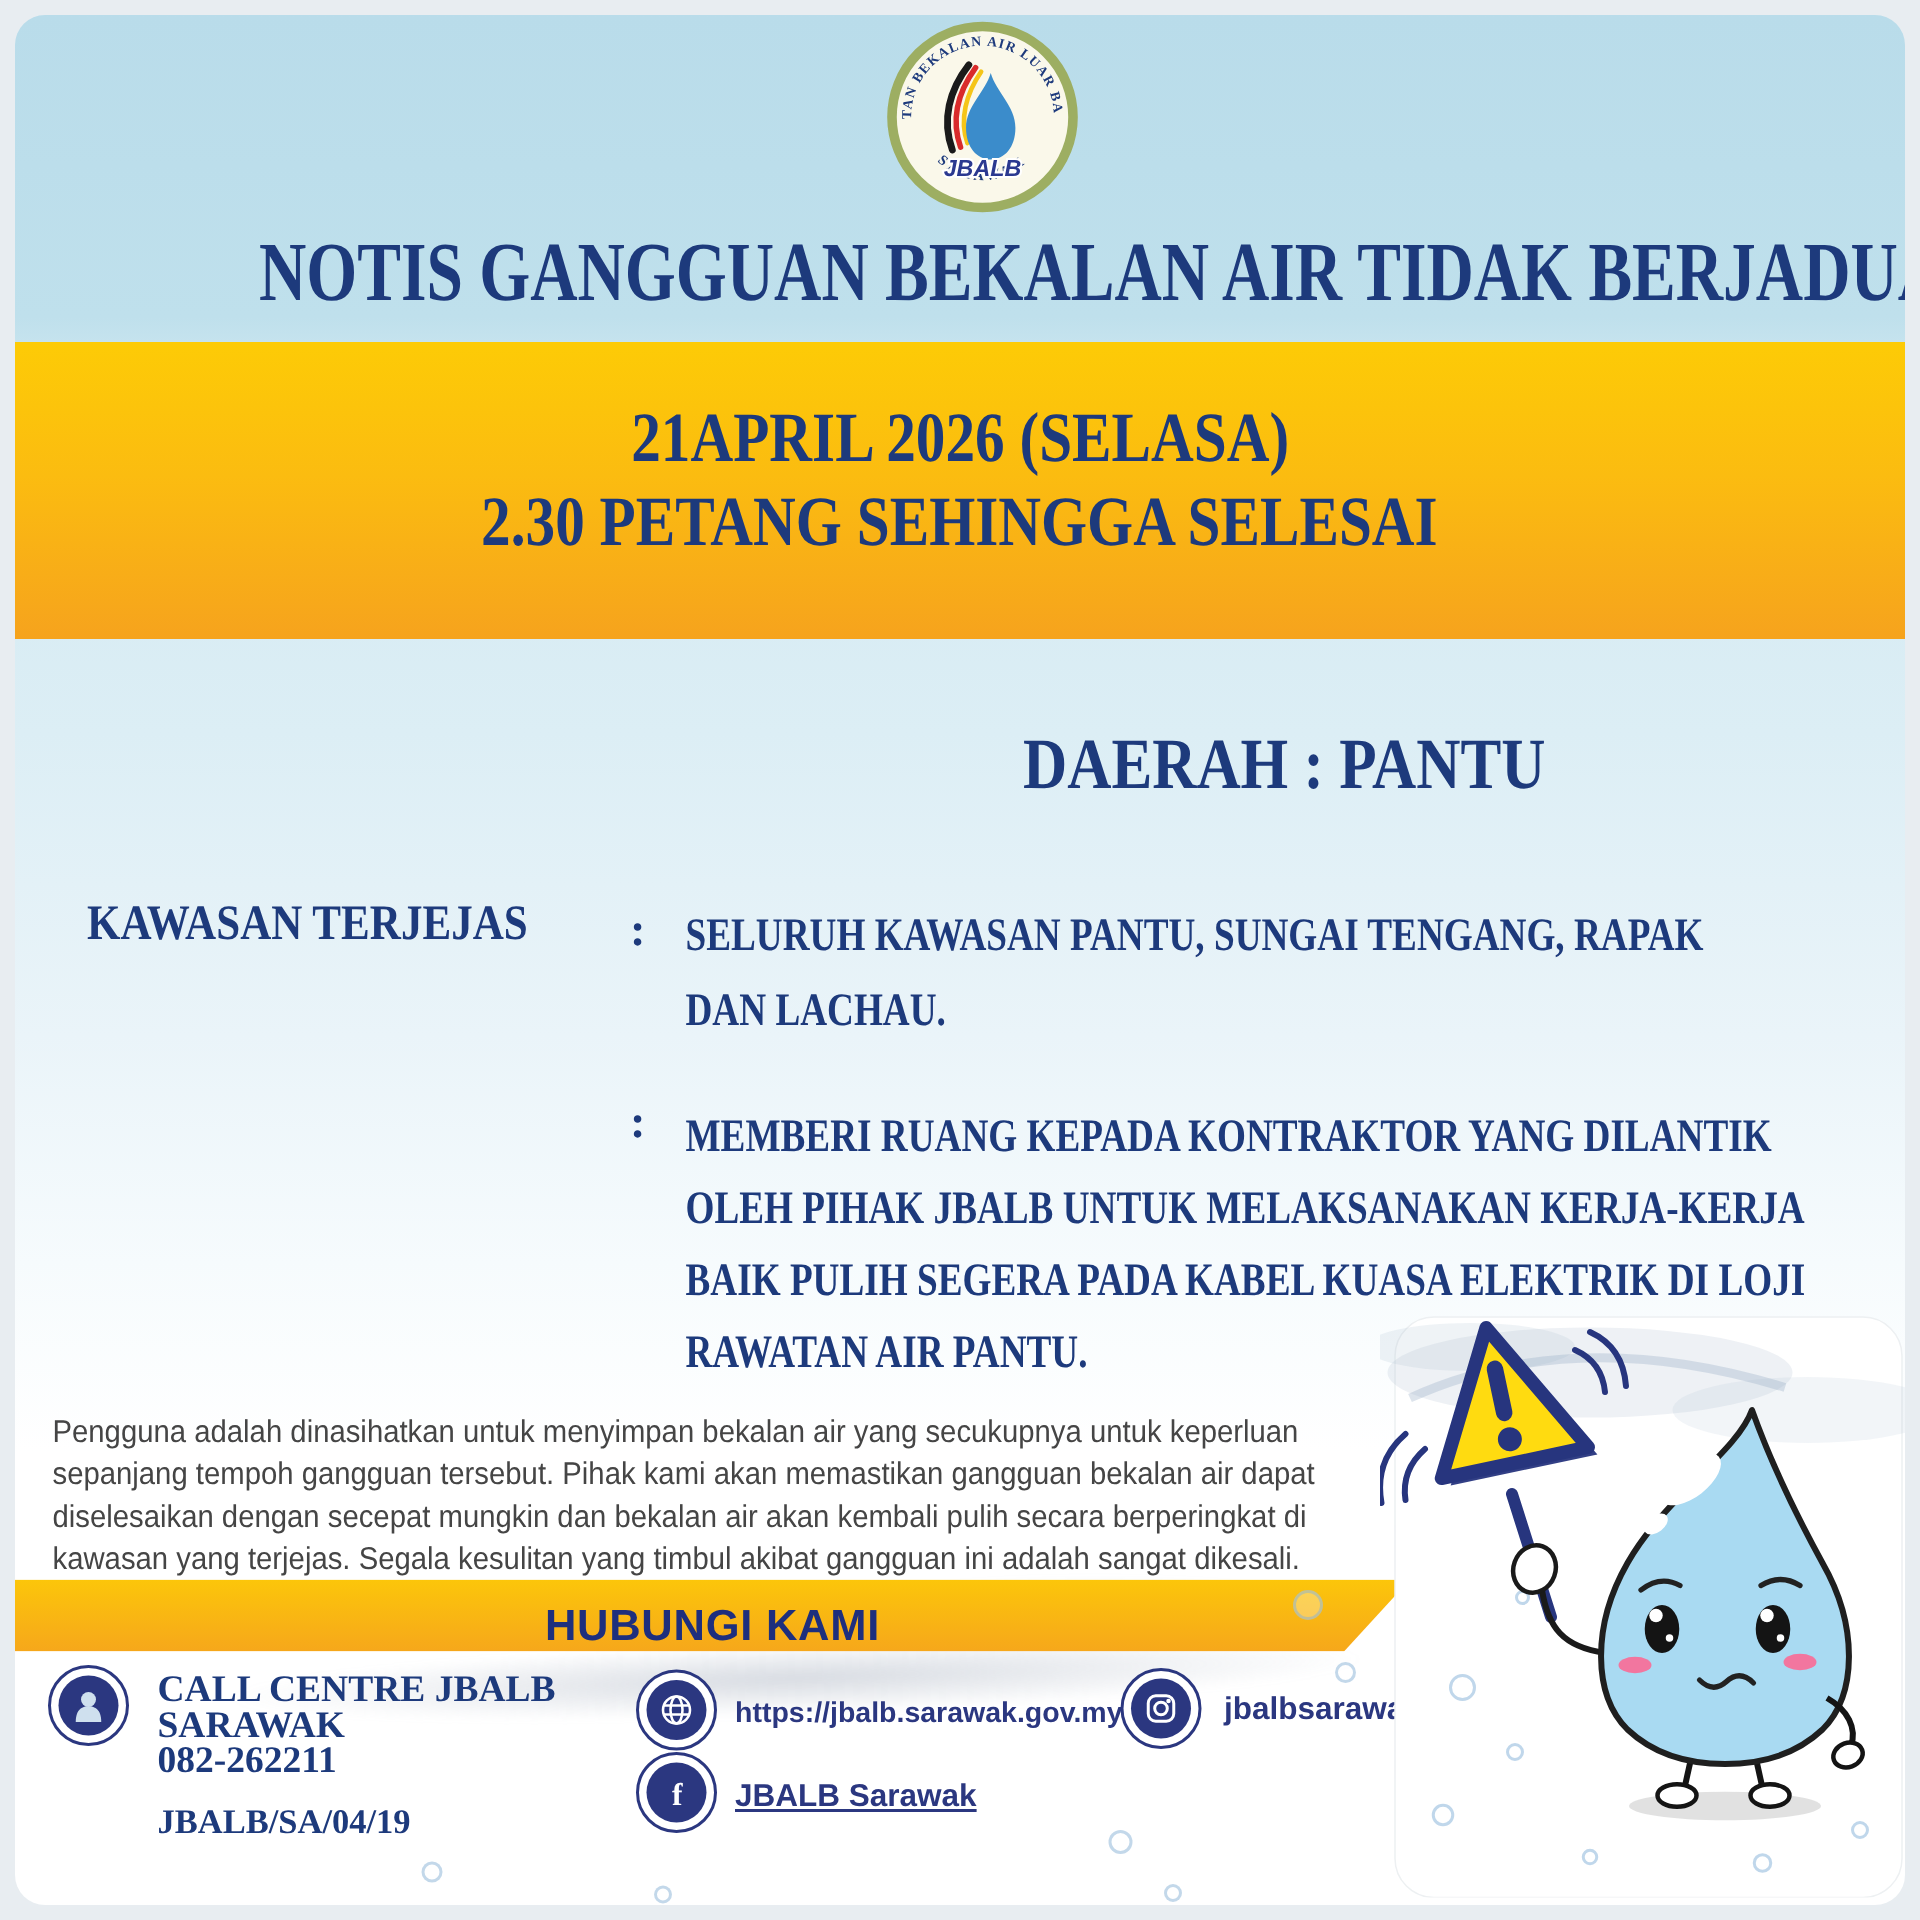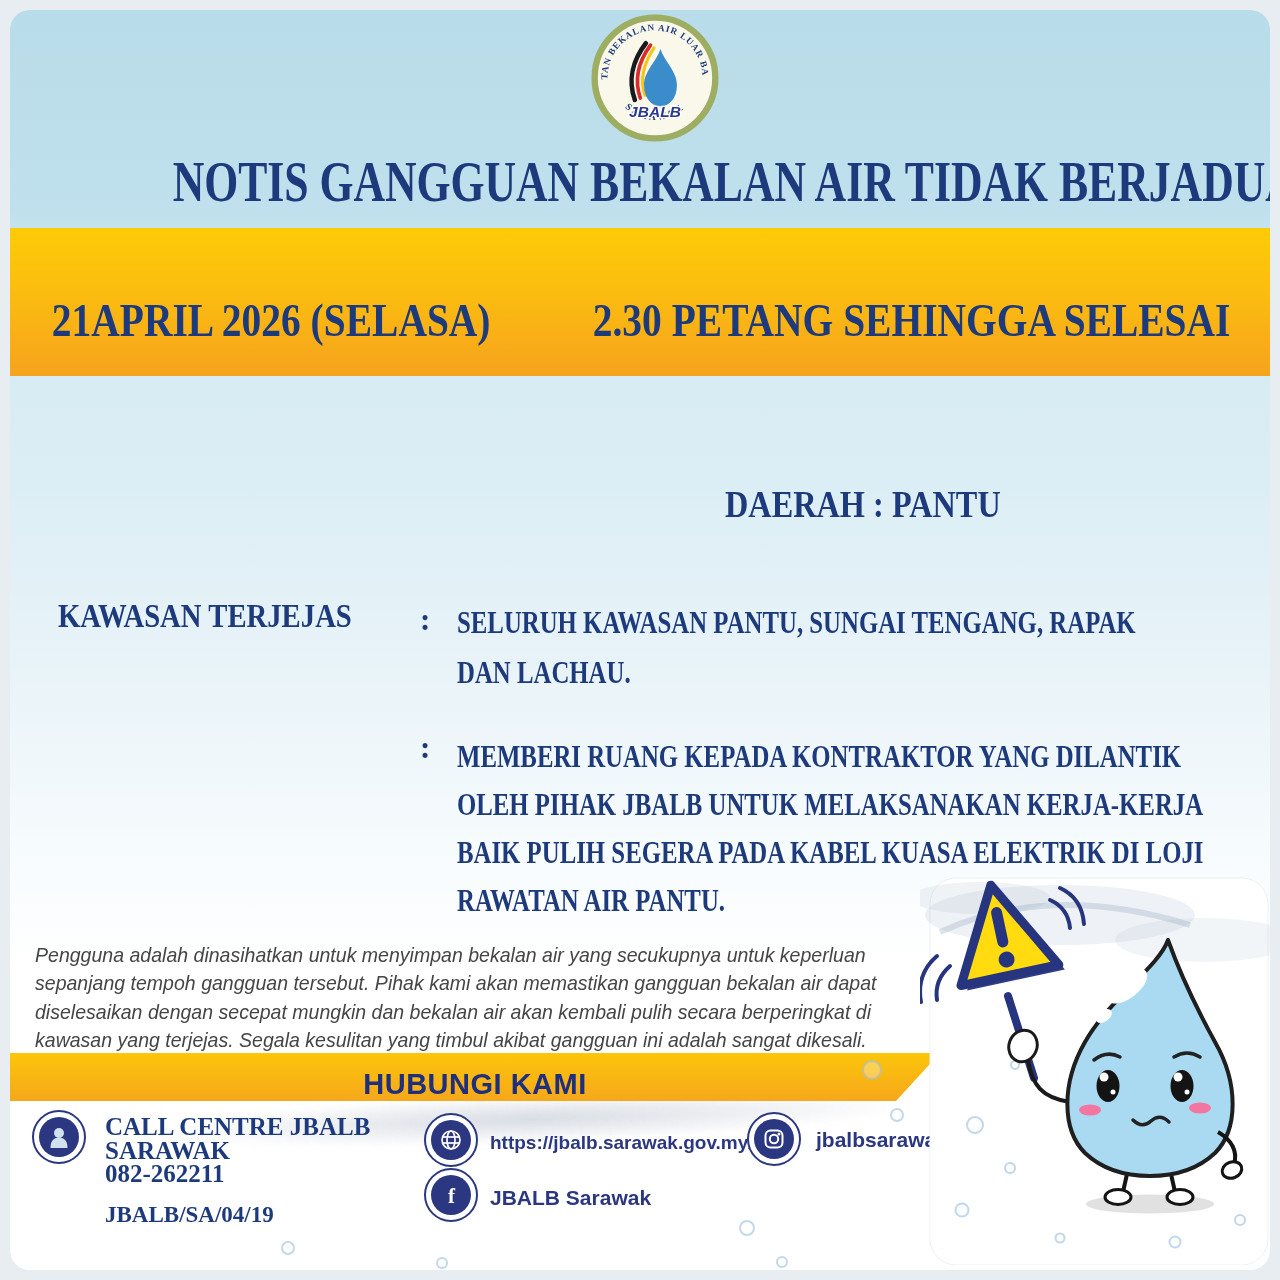--- a/index.html
+++ b/index.html
@@ -9,58 +9,58 @@
          background:linear-gradient(180deg,#b9dcea 0%,#bfe0ec 16%,#d2e9f2 20%,#dceef5 38%,
                     #eaf4f9 54%,#f6fbfd 66%,#ffffff 76%,#ffffff 100%);}
   .ser{font-family:"Liberation Serif",serif;font-weight:bold;color:#1d3a7c;}
   .sx{display:inline-block;white-space:nowrap;}
   .abs{position:absolute;}
   .ctr{left:0;right:0;text-align:center;}
 
   .title{top:142px;font-size:56px;line-height:60px;}
   .title .sx{transform:scaleX(.78);transform-origin:center;}
 
-  .band{top:218px;left:0;width:100%;height:148px;
+  .band{top:218px;left:0;width:100%;height:198px;
         background:linear-gradient(180deg,#fdcb06 0%,#fbbc10 45%,#f6a31d 100%);
-        display:flex;flex-direction:row;align-items:center;padding-top:36px;box-sizing:border-box;}
+        display:flex;flex-direction:column;align-items:center;padding-top:36px;box-sizing:border-box;}
   .band .ln{font-size:47px;line-height:56px;color:#1d3a7c;}
   .band .sx{transform:scaleX(.84);transform-origin:center;}
 
   .bahagian{top:464px;left:70px;font-size:38px;}
-  .daerah{top:472px;left:672px;font-size:38px;margin-left:43px;}
+  .daerah{top:472px;left:672px;font-size:48px;}
   .bahagian .sx,.daerah .sx{transform:scaleX(.85);transform-origin:left center;}
 
   .rowlabel{left:48px;font-size:33px;}
   .rowlabel .sx{transform:scaleX(.87);transform-origin:left center;}
   .colon{left:410px;font-size:31px;}
   .rowvalue{left:447px;font-size:31px;}
   .rowvalue div{line-height:48px;}
   .rowvalue .sx{transform:scaleX(.80);transform-origin:left center;}
   .kaw-val div{line-height:50px;}
 
-  .advisory{top:931px;left:25px;color:#454545;font-style:italic;font-size:21px;}
+  .advisory{top:931px;left:25px;color:#454545;font-size:21px;}
   .advisory div{line-height:28.4px;white-space:nowrap;transform:scaleX(.93);transform-origin:left center;}
 
   .contactbar{top:1043px;left:0;width:930px;height:48px;
               background:linear-gradient(180deg,#fcc60a,#f6a71b);
               clip-path:polygon(0 0,100% 0,calc(100% - 44px) 100%,0 100%);
               display:flex;align-items:flex-end;justify-content:center;}
   .contactbar span{font-size:29px;font-weight:bold;color:#1e2f7d;letter-spacing:.5px;}
   .stripe{top:1043px;width:21px;height:48px;transform:skewX(-42deg);
           background:linear-gradient(180deg,#fcc60a,#f6a71b);}
   .stripe.s1{left:958px;} .stripe.s2{left:991px;}
 
   .badge{position:absolute;width:50px;height:50px;border-radius:50%;background:#fff;
          border:2px solid #2b3780;display:flex;align-items:center;justify-content:center;}
   .badge .core{width:40px;height:40px;border-radius:50%;background:#2b3780;
                display:flex;align-items:center;justify-content:center;}
   .ftxt{color:#2b3780;font-weight:bold;}
   .callcentre{top:1105px;left:95px;font-size:25px;line-height:23.5px;}
   .website{top:1122px;left:480px;font-size:19px;}
-  .fbtext{top:1176px;left:480px;font-size:21px;}
+  .fbtext{top:1176px;left:480px;font-size:21px;text-decoration:underline;}
   .igtext{top:1118px;left:806px;font-size:21px;}
   .refno{top:1192px;left:95px;font-size:23px;text-align:center;}
 
   .swirl{position:absolute;border-radius:50%;filter:blur(3px);pointer-events:none;}
   .swirl.a{left:140px;top:1085px;width:760px;height:48px;
            background:radial-gradient(closest-side,rgba(125,138,160,.30),rgba(125,138,160,0));transform:rotate(-2deg);}
   .swirl.b{left:560px;top:1042px;width:320px;height:38px;
            background:radial-gradient(closest-side,rgba(140,155,175,.22),rgba(140,155,175,0));}
   .bub{position:absolute;border-radius:50%;border:2px solid rgba(135,178,214,.5);background:rgba(255,255,255,.3);}
 </style>

